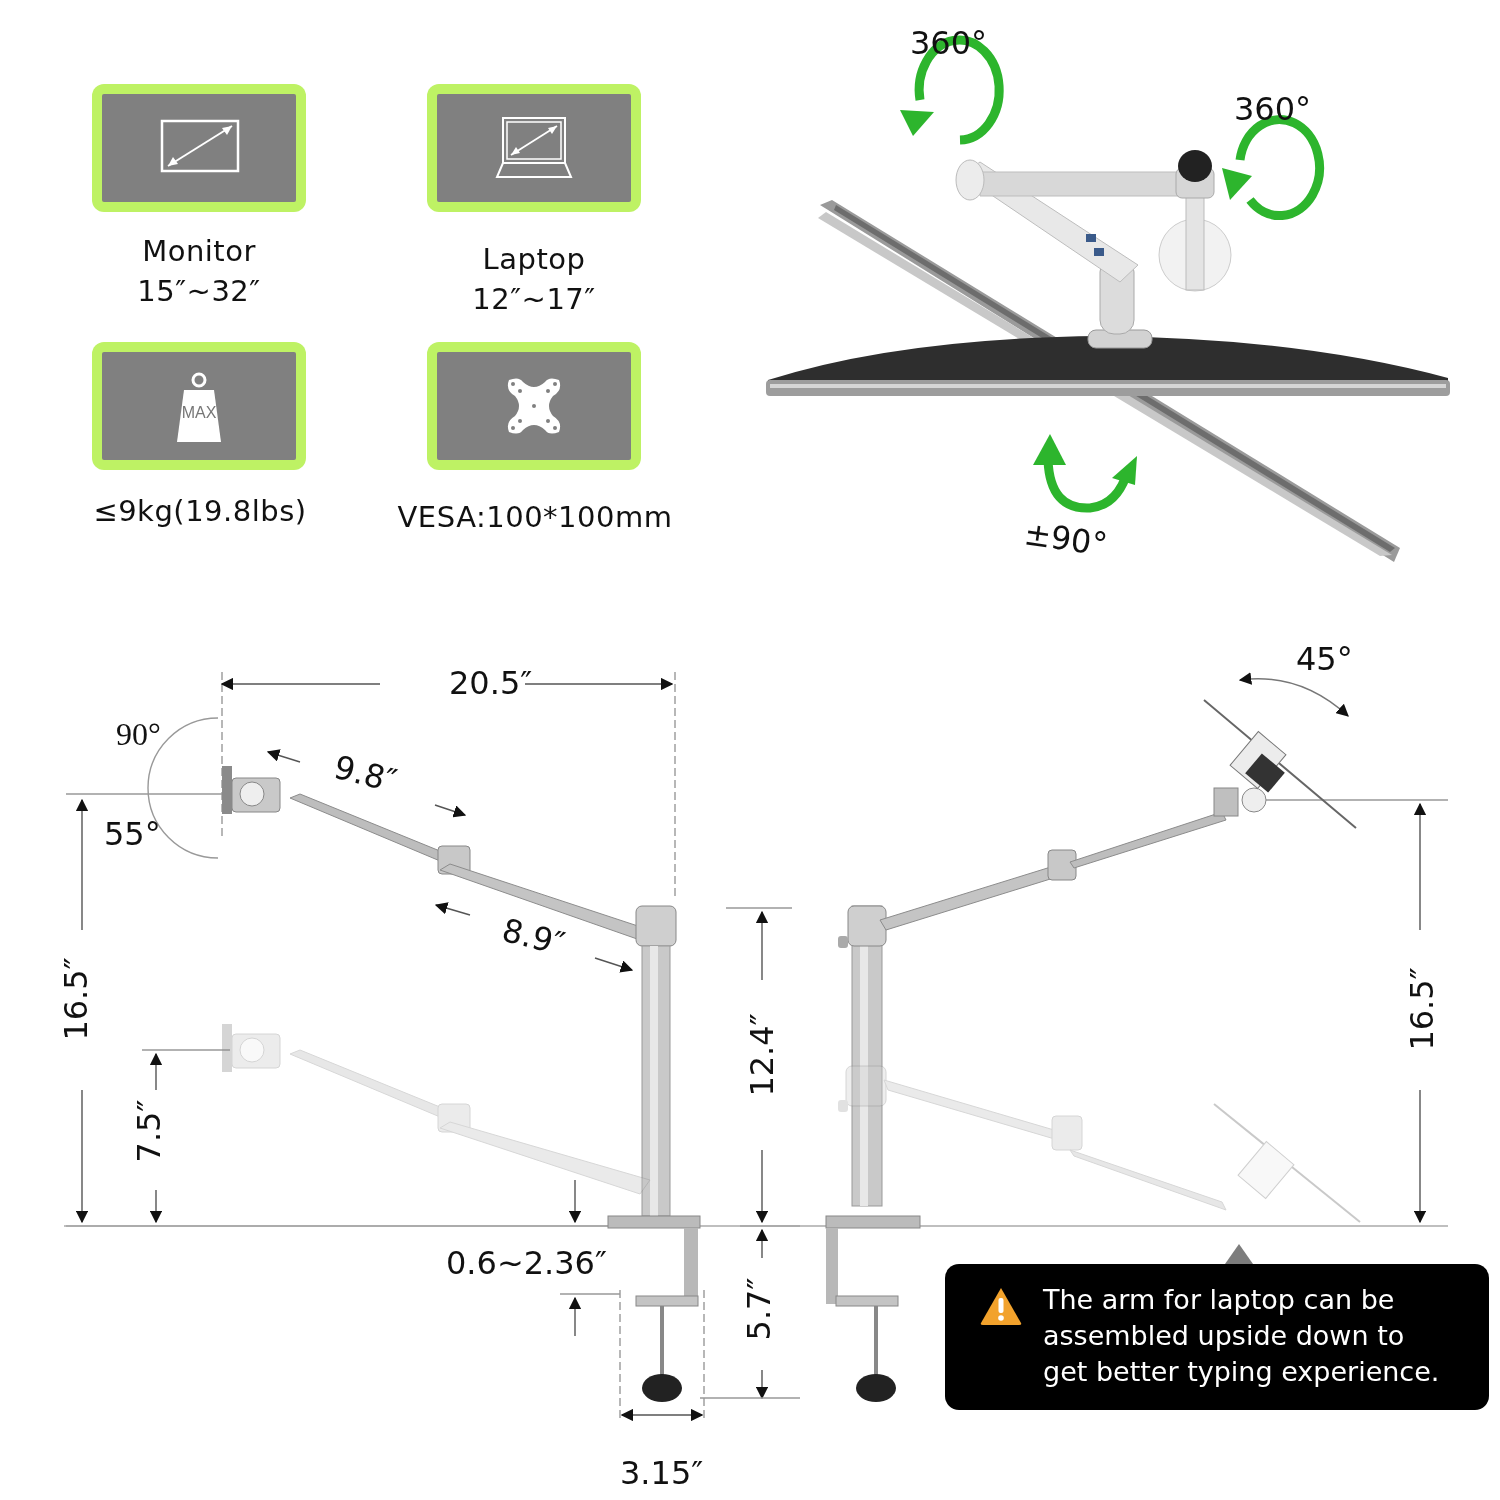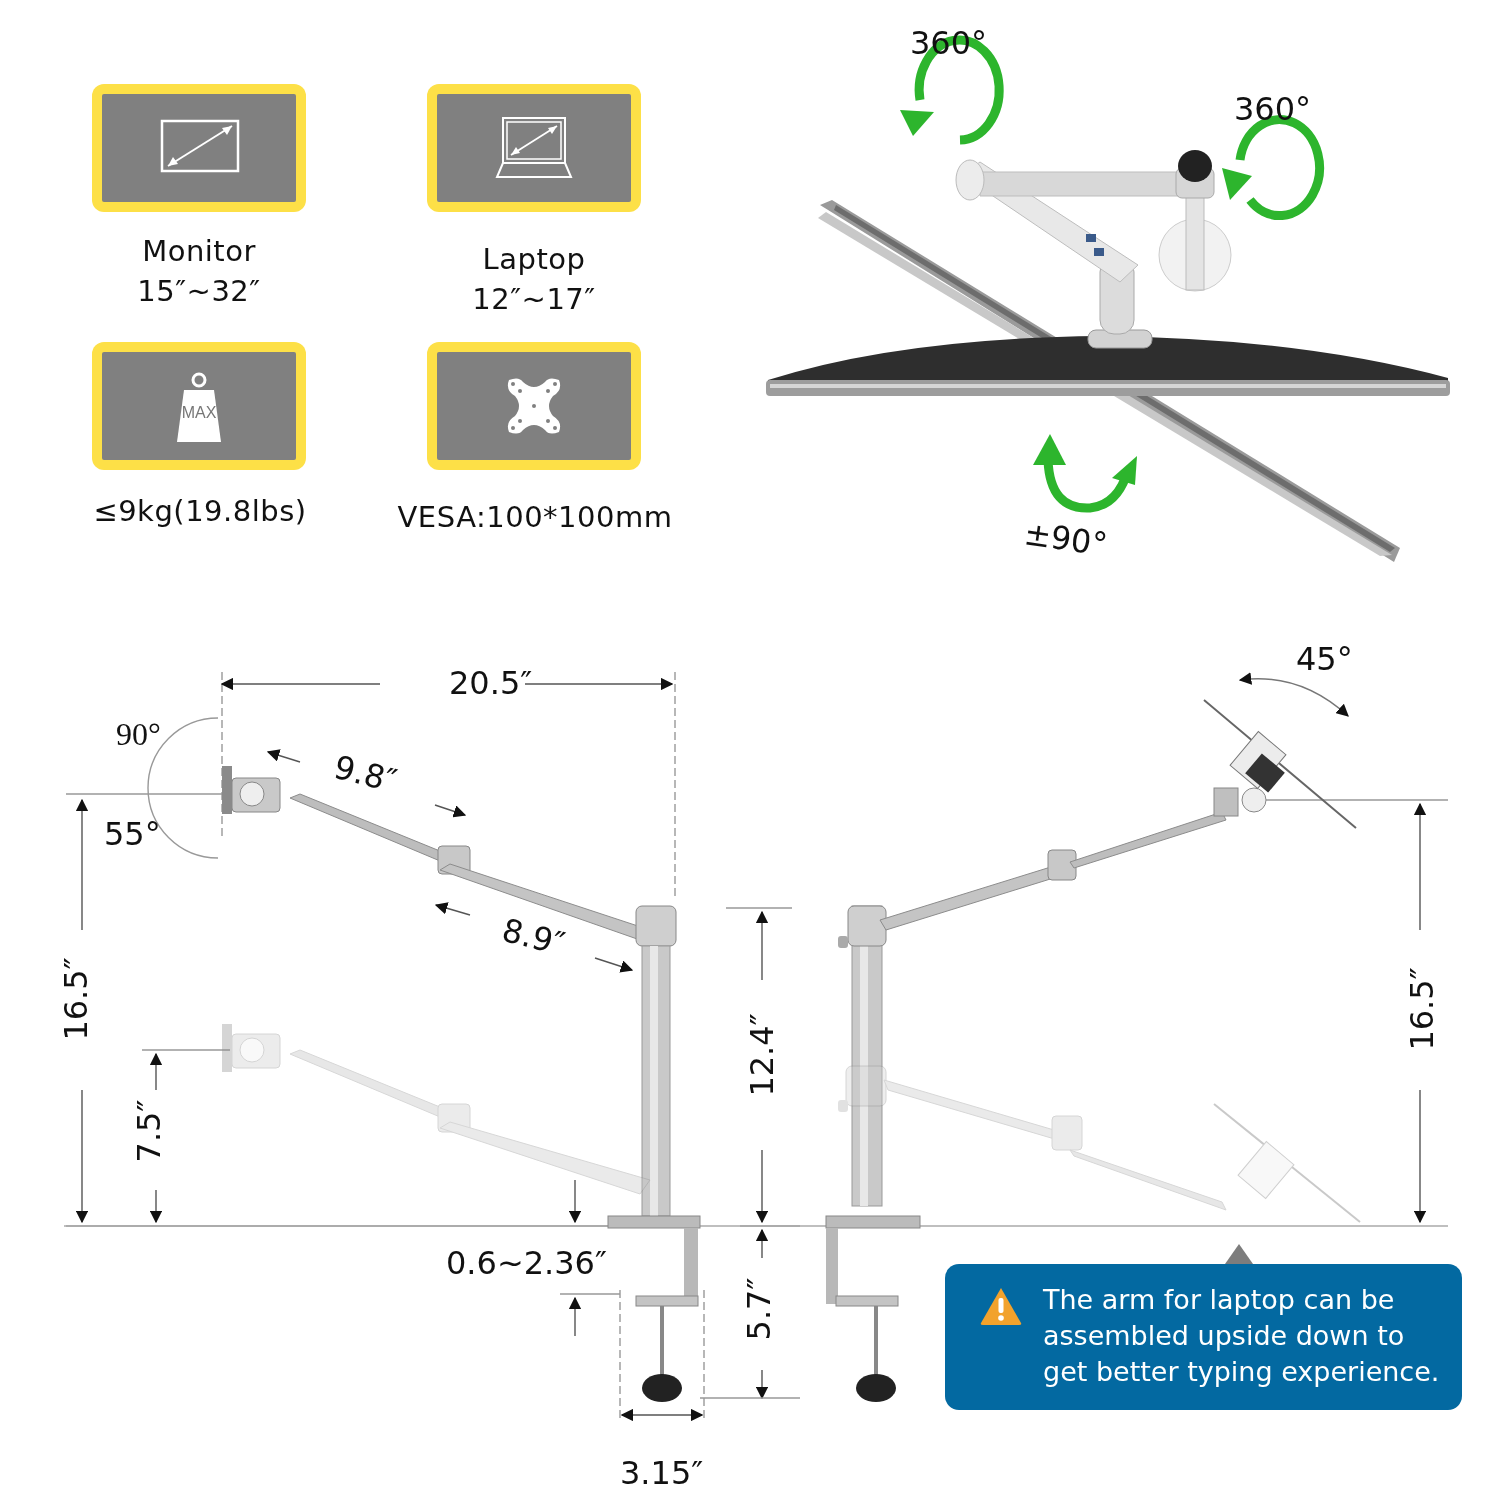--- a/index.html
+++ b/index.html
@@ -1,29 +1,29 @@
 <!DOCTYPE html>
 <html><head>
 <meta charset="utf-8">
 <style>
   html, body { margin:0; padding:0; background:#ffffff; }
   body { width:1500px; height:1500px; position:relative; overflow:hidden;
          font-family:"DejaVu Sans", "Liberation Sans", sans-serif; color:#111; }
   .abs { position:absolute; }
-  .card { position:absolute; width:214px; height:128px; background:#fde047;
+  .card { position:absolute; width:214px; height:128px; background:#bef264;
           border-radius:12px; }
   .card .screen { position:absolute; left:10px; top:10px; right:10px; bottom:10px;
           background:#808080; border-radius:2px; }
   .card svg { position:absolute; left:0; top:0; width:100%; height:100%; }
   .spec-label { position:absolute; text-align:center; font-size:29px; line-height:40px;
           color:#111; letter-spacing:0.5px; }
   .deg { position:absolute; font-size:32px; color:#111; }
   .dim { position:absolute; font-size:32px; color:#111; white-space:nowrap; }
   .callout { position:absolute; left:945px; top:1264px; width:517px; height:146px;
-          background:#0369a1; border-radius:14px; }
+          background:#000000; border-radius:14px;padding-left:27px; }
   .callout::before { content:""; position:absolute; left:280px; top:-20px;
           border-left:14px solid transparent; border-right:14px solid transparent;
           border-bottom:20px solid #7d7d7d; }
   .callout-text { position:absolute; left:98px; top:18px; width:410px; color:#fff;
           font-size:27px; line-height:36px; }
   .warn { position:absolute; left:34px; top:22px; width:44px; height:40px; }
   svg.overlay { position:absolute; left:0; top:0; width:1500px; height:1500px; pointer-events:none; }
 </style>
 </head>
 <body>

